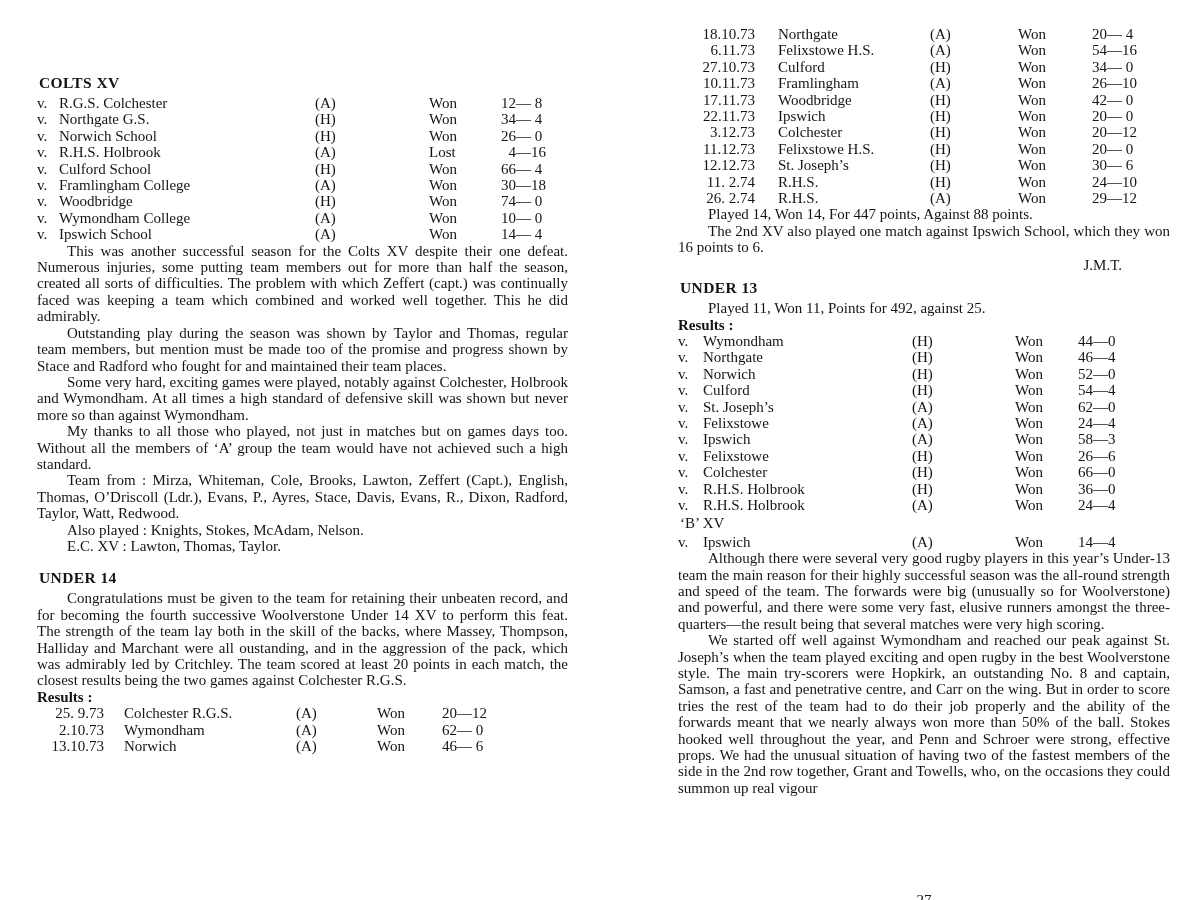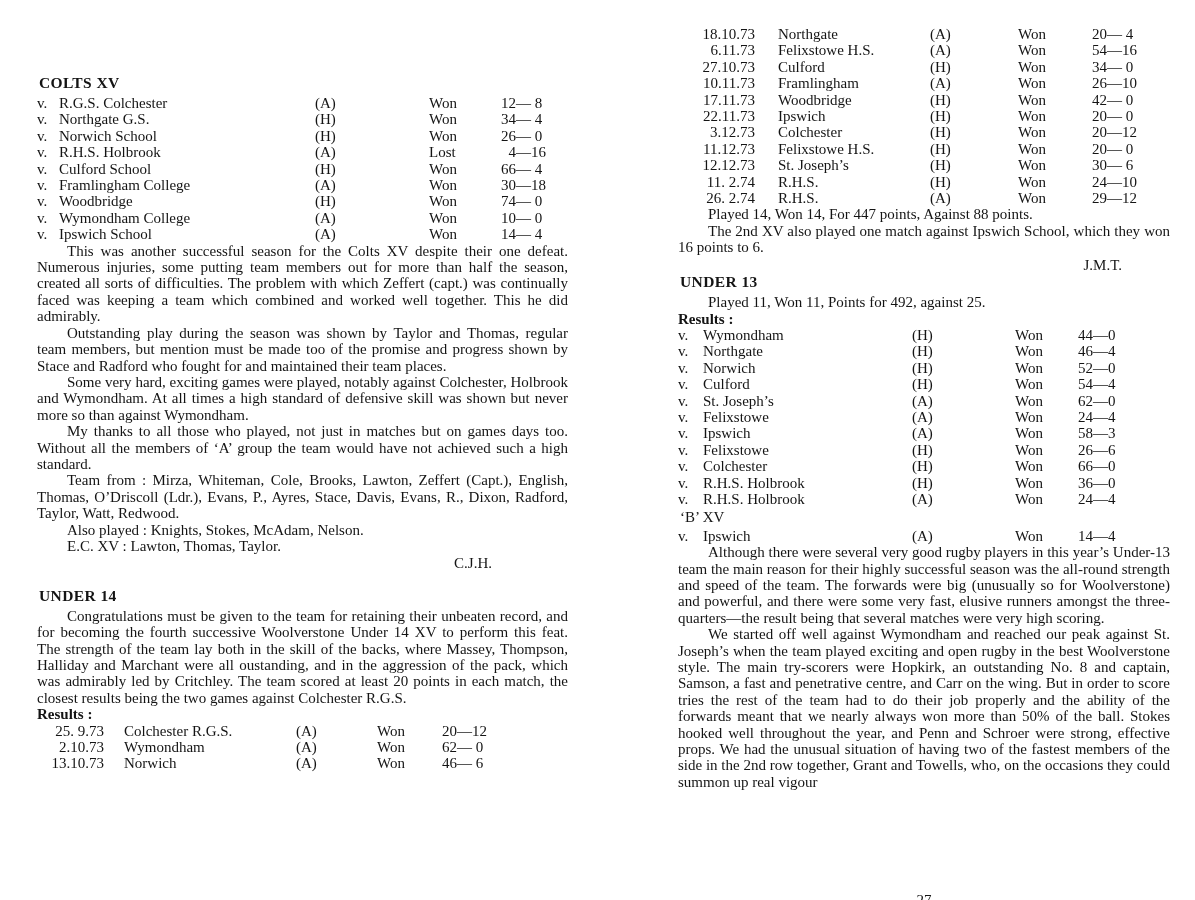--- a/index.html
+++ b/index.html
@@ -28,21 +28,21 @@
   .u14l  .row{grid-template-columns:67px 192px 81px 65px 1fr;}
   .u14l  .opp{padding-left:20px;}
   .u14r  .row{grid-template-columns:77px 175px 88px 74px 1fr;}
   .u14r  .opp{padding-left:23px;}
   .u13   .row{grid-template-columns:25px 209px 103px 63px 1fr;}
   .date{text-align:right;white-space:pre;}
   .score{white-space:pre;}
 
   .sig{line-height:16.4px;text-align:right;margin:1px 0 2px 0;}
   .sig-l{padding-right:76px;}
-  .sig-r{padding-right:48px;margin-bottom:0;}
+  .sig-r{padding-right:48px;margin-bottom:6px;}
 
   .bxv{line-height:16.4px;padding:2px 0 2px 2px;}
 
   .pagenum{position:absolute;top:866px;left:0;width:100%;text-align:center;line-height:16.4px;}
 </style>
 </head>
 <body>
 
 <div class="sheet">
 
@@ -135,21 +135,20 @@
         <p class="para">My thanks to all those who played, not just in matches but on games days too. Without all the members of ‘A’ group the team would have not achieved such a high standard.</p>
 
         <p class="para">Team from : Mirza, Whiteman, Cole, Brooks, Lawton, Zeffert (Capt.), English, Thomas, O’Driscoll (Ldr.), Evans, P., Ayres, Stace, Davis, Evans, R., Dixon, Radford, Taylor, Watt, Redwood.</p>
 
         <p class="para">Also played : Knights, Stokes, McAdam, Nelson.</p>
 
 
         <p class="para">E.C. XV : Lawton, Thomas, Taylor.</p>
       </div>
 
-    <div class="sig sig-l">C.J.H.</div>
 
     <h2 class="sec mt">UNDER 14</h2>
     <p class="para">Congratulations must be given to the team for retaining their unbeaten record, and for becoming the fourth successive Woolverstone Under 14 XV to perform this feat. The strength of the team lay both in the skill of the backs, where Massey, Thompson, Halliday and Marchant were all oustanding, and in the aggression of the pack, which was admirably led by Critchley. The team scored at least 20 points in each match, the closest results being the two games against Colchester R.G.S.</p>
     <div class="results-label">Results :</div>
 
     <div class="tbl u14l">
 
         <div class="row">
           <span class="date">25. 9.73</span>
           <span class="opp">Colchester R.G.S.</span>

